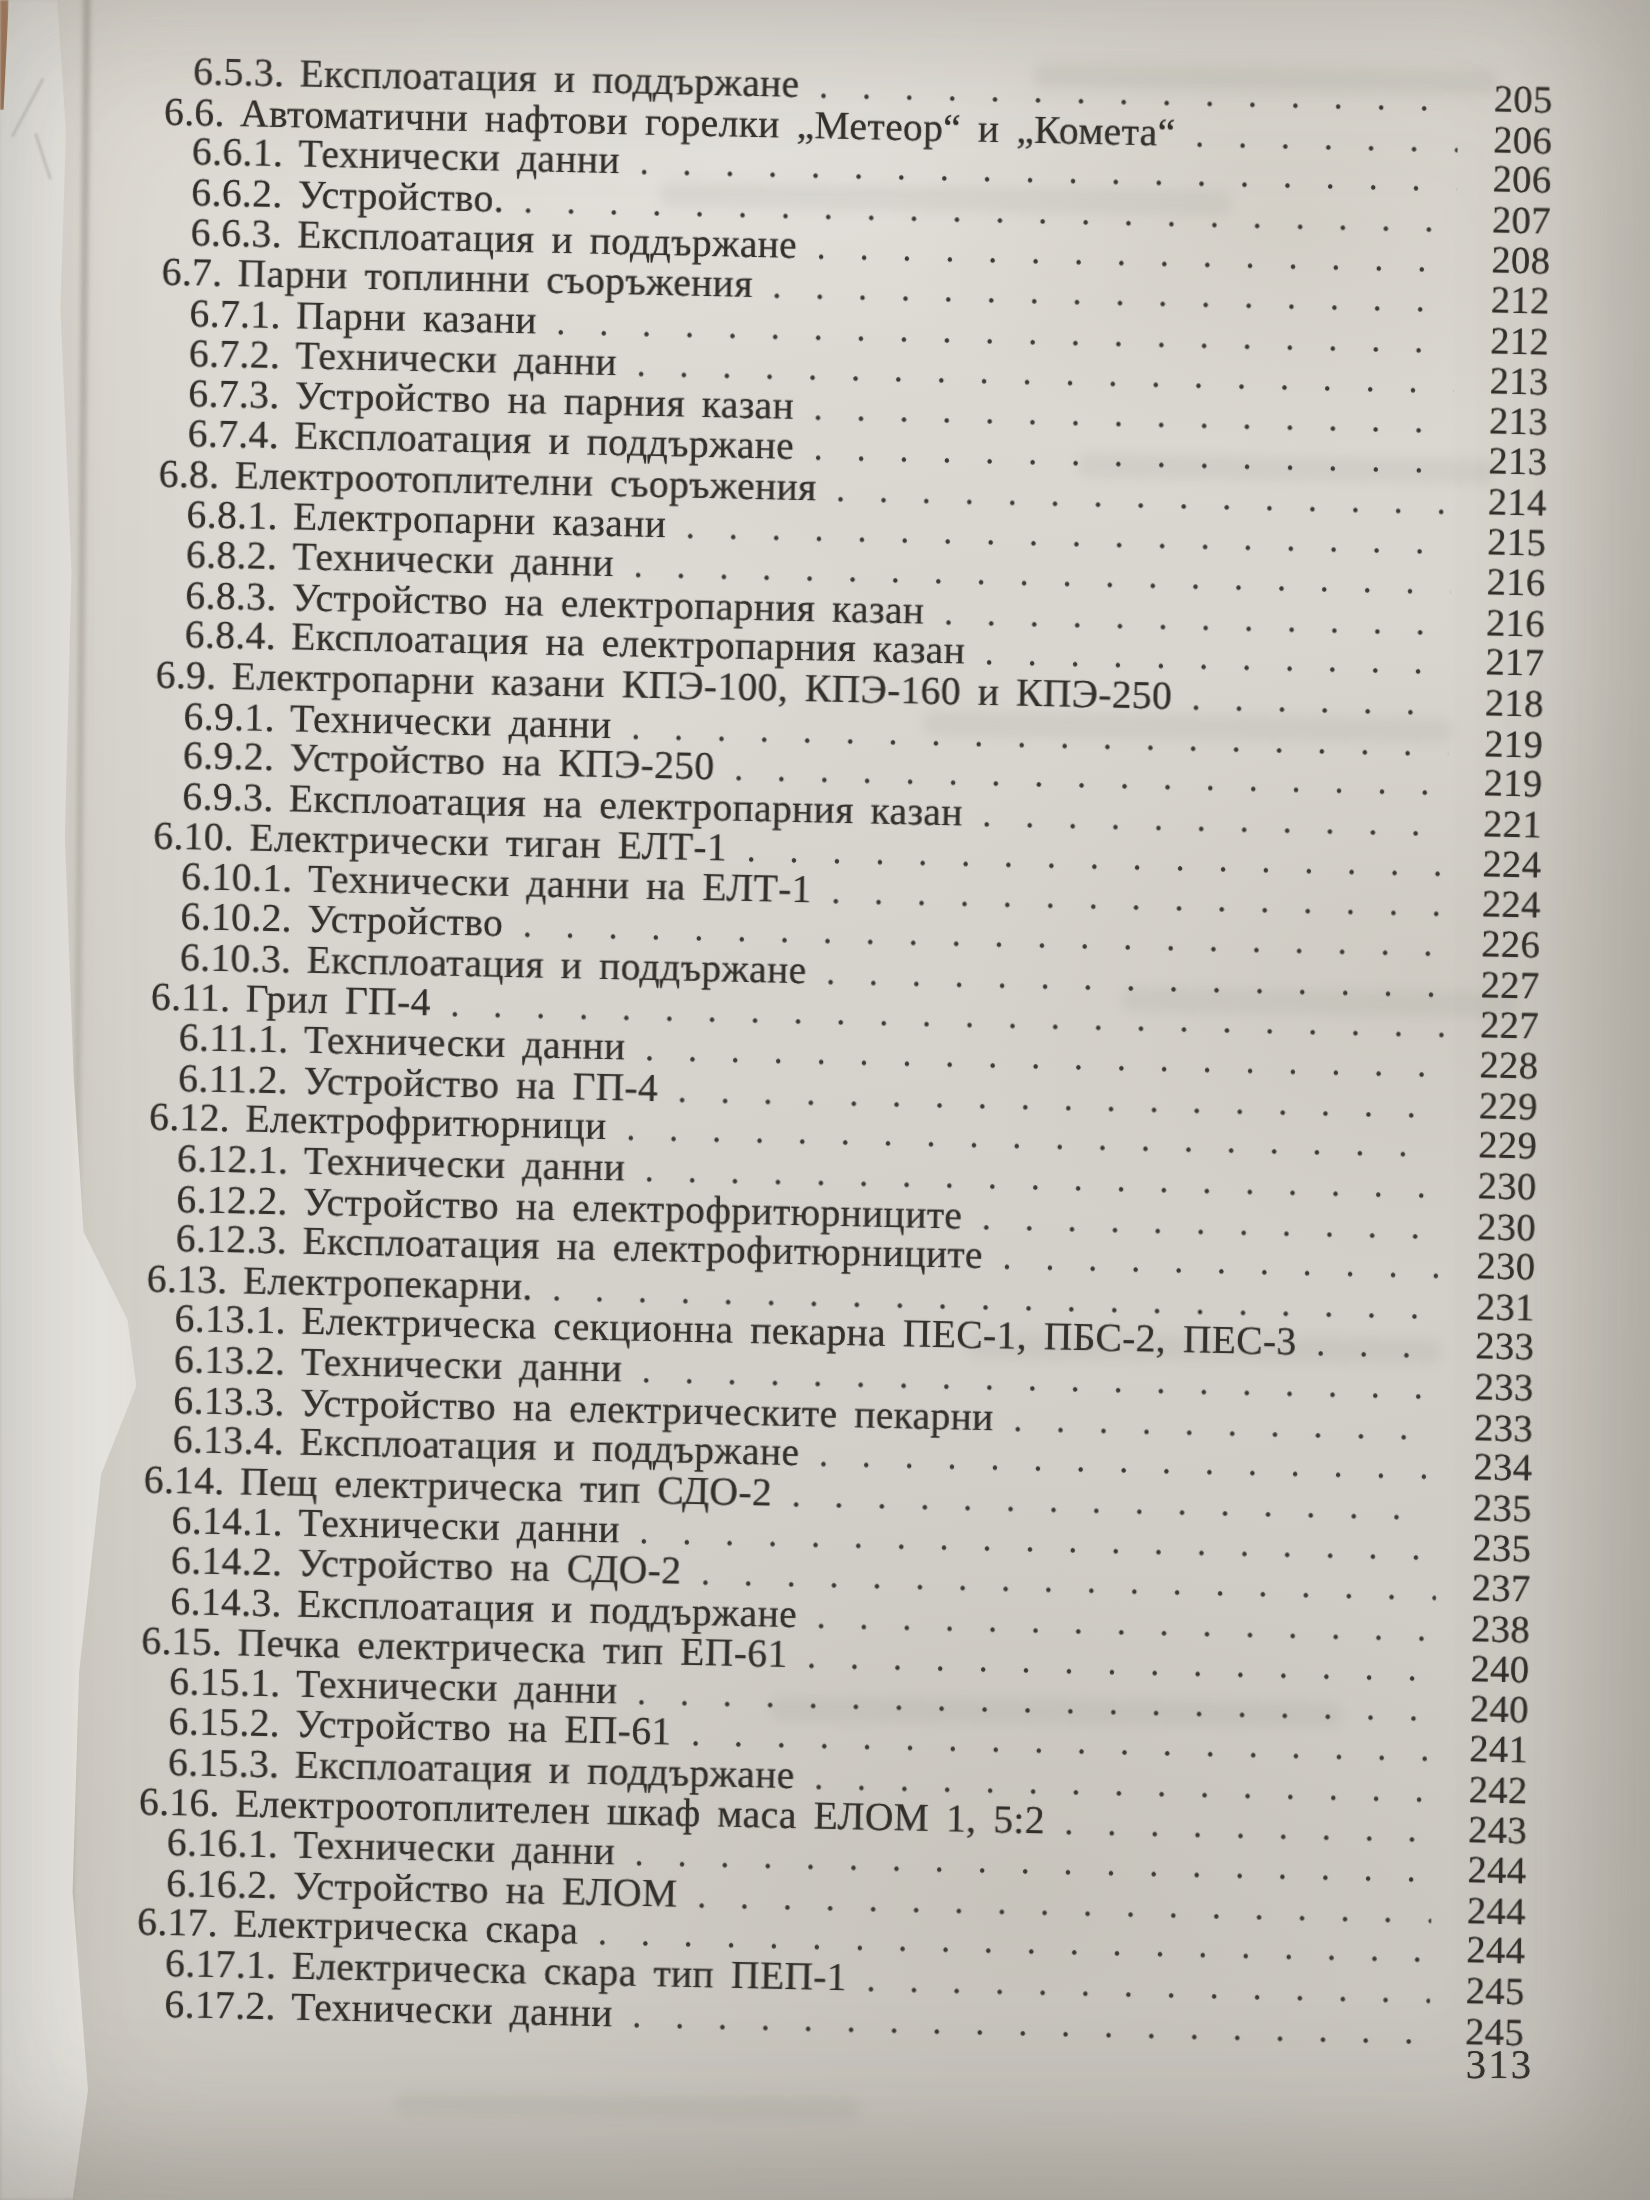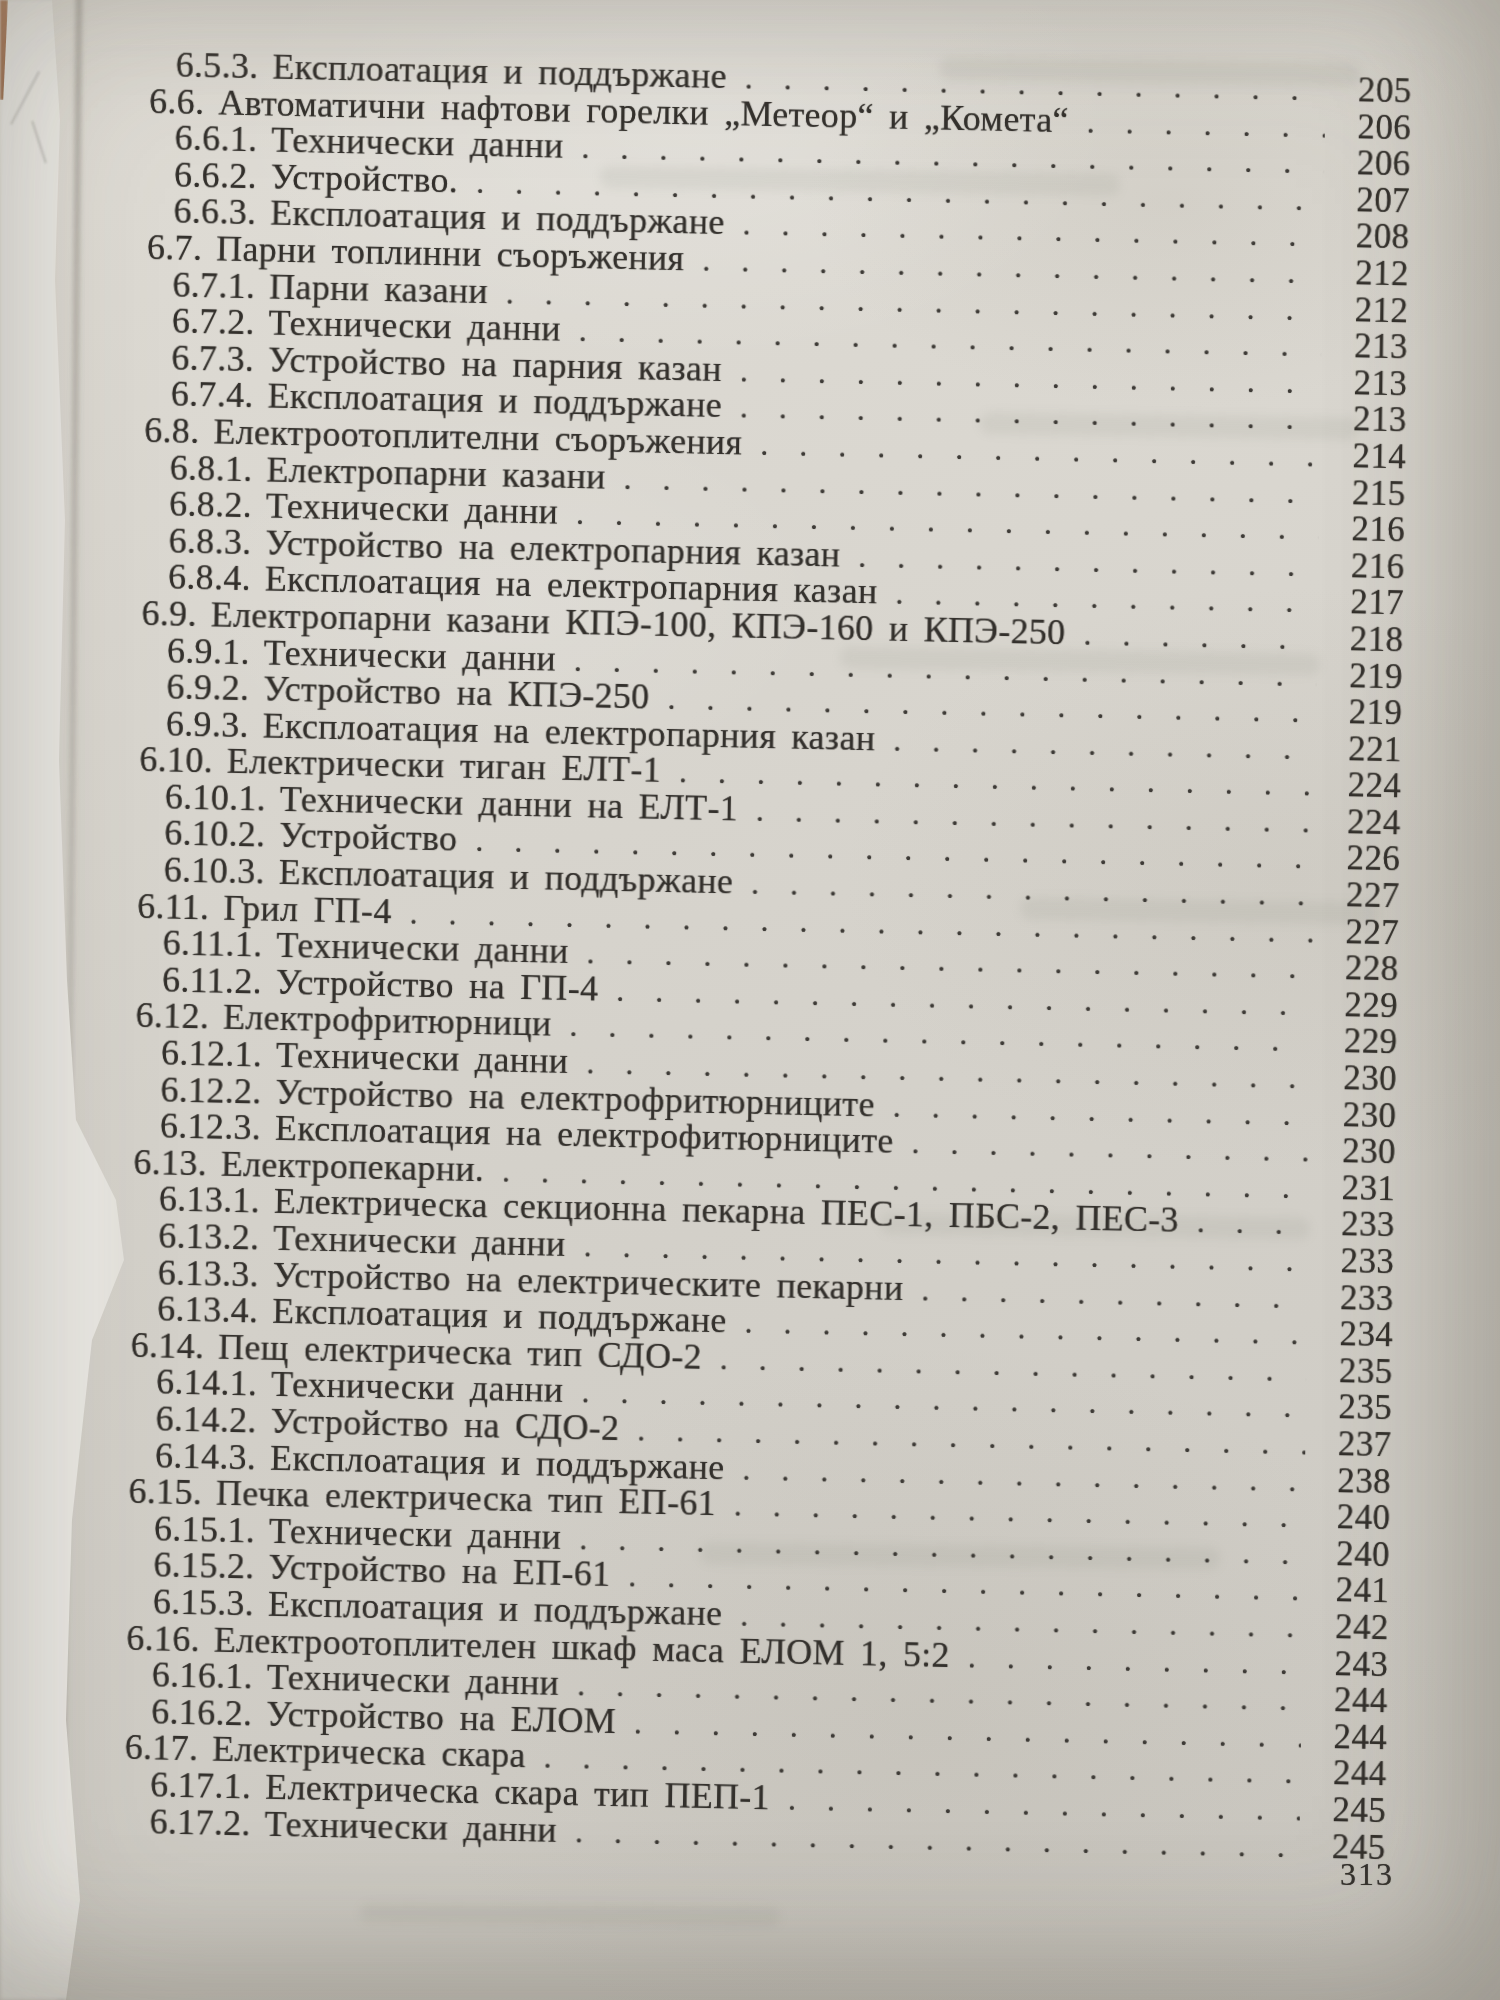--- a/index.html
+++ b/index.html
@@ -33,21 +33,21 @@
     transform:rotate(.85deg) skewY(.35deg);transform-origin:0 0;
     color:#33302c;font-size:36px;line-height:36.6px;filter:blur(.35px);
     text-shadow:0 0 .8px rgba(48,45,41,.75);word-spacing:6px;letter-spacing:.3px;}
   .row{display:flex;align-items:baseline;height:36.6px;white-space:nowrap;}
   .row.lvl2{padding-left:26px;}
   .num{margin-right:14px;flex:none;}
   .title{flex:none;}
   .leader{flex:1 1 0;overflow:hidden;white-space:nowrap;margin:0 8px 0 18px;
     letter-spacing:31px;color:#3d3a36;font-size:32px;}
   .pg{flex:none;min-width:78px;text-align:right;font-size:35px;}
-  .folio{position:absolute;top:1856px;right:106px;font-size:32px;color:#34312d;
+  .folio{position:absolute;top:1856px;right:106px;font-size:37px;color:#34312d;
     letter-spacing:2px;text-shadow:0 0 .8px rgba(48,45,41,.7);filter:blur(.3px);}
   .vignette{position:absolute;inset:0;pointer-events:none;
     box-shadow:inset 0 0 170px rgba(92,86,74,.30), inset -45px -35px 130px rgba(92,86,74,.22),
                inset 0 25px 80px rgba(255,255,255,.10);}
 </style>
 </head>
 <body>
 
 <div class="photo">
   <div class="page"></div>

